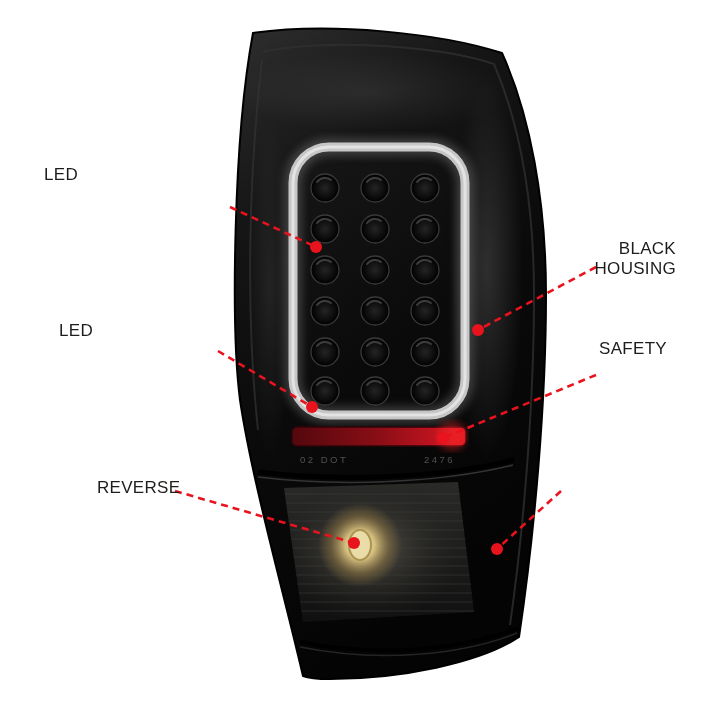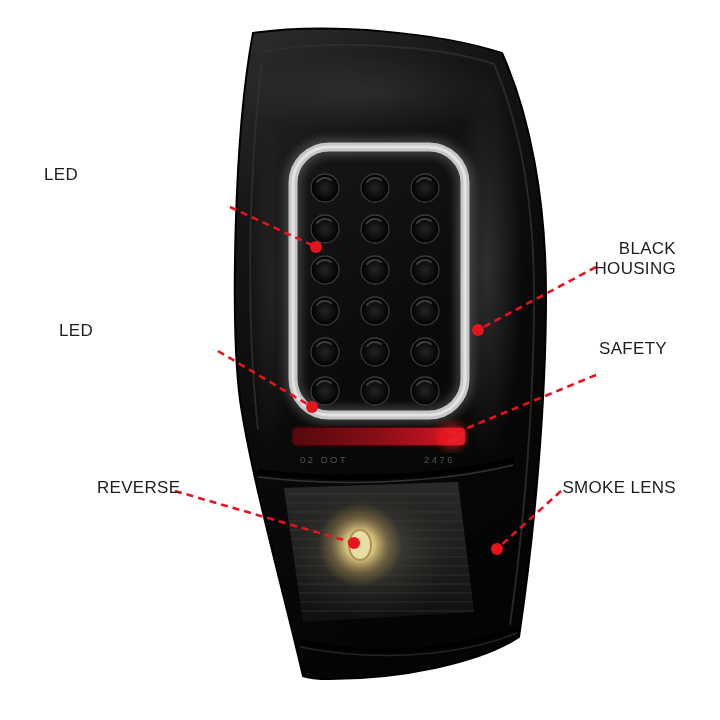--- a/index.html
+++ b/index.html
@@ -175,17 +175,14 @@
   </div>
   <div class="callout left" style="left:59px;top:321px" data-name="callout-label-running">
     <span data-name="callout-text">LED</span>
   </div>
   <div class="callout right" style="right:53px;top:339px" data-name="callout-label-reflector">
     <span data-name="callout-text">SAFETY</span>
   </div>
   <div class="callout left" style="left:97px;top:478px" data-name="callout-label-reverse">
     <span data-name="callout-text">REVERSE</span>
   </div>
-  <div class="callout right" style="right:44px;top:478px" data-name="callout-label-smoke">
-    <span data-name="callout-text">SMOKE LENS</span>
-  </div>
 
 </div>
 
 </body></html>

